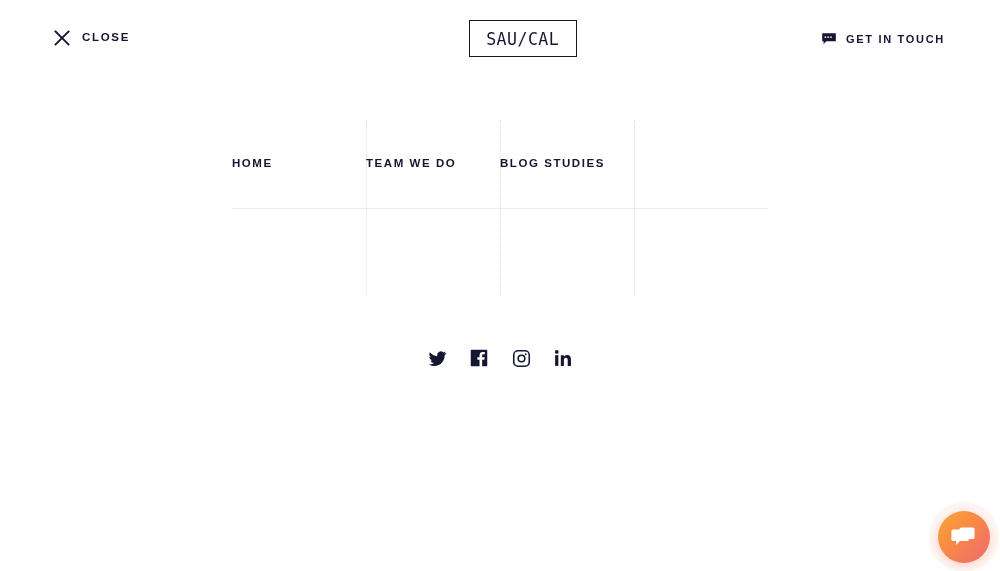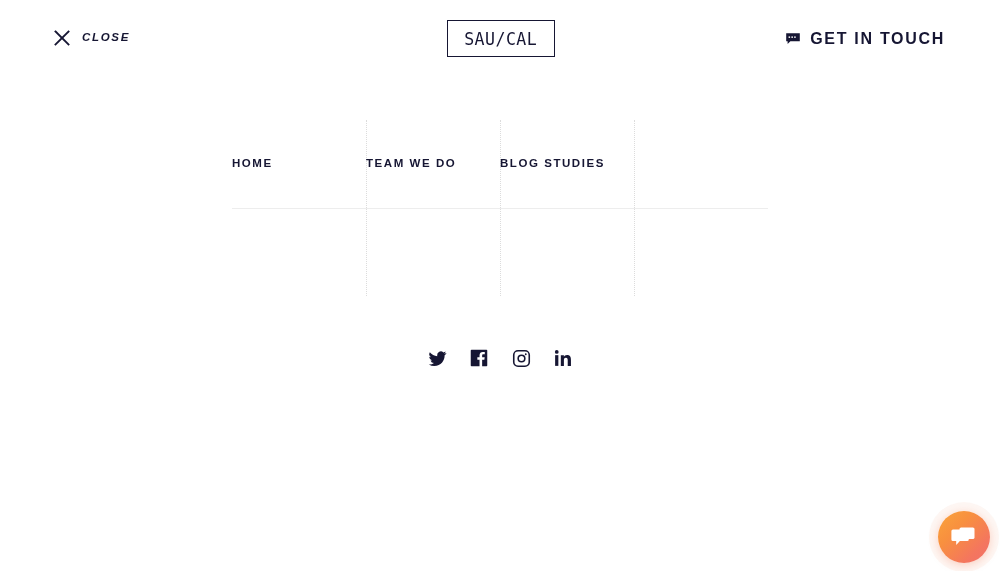--- a/index.html
+++ b/index.html
@@ -28,39 +28,38 @@
 
   .close-btn {
     position: absolute;
     left: 53px;
     top: 29px;
     display: flex;
     align-items: center;
     gap: 11px;
     cursor: pointer;
     user-select: none;
-    font-style: italic;
   }
   .close-icon {
     width: 18px;
     height: 18px;
     display: block;
     color: #161633;
   }
   .close-label {
     font-size: 11.5px;
     font-weight: bold;
     letter-spacing: 1.7px;
     color: #161633;
     line-height: 1;
   }
 
   .logo {
     position: absolute;
-    left: 447px;
+    left: 469px;
     top: 20px;
     width: 108px;
     height: 37px;
     border: 1.5px solid #161633;
     box-sizing: border-box;
     display: flex;
     align-items: center;
     justify-content: center;
     cursor: pointer;
   }
@@ -83,21 +82,21 @@
     cursor: pointer;
     user-select: none;
   }
   .chat-small-icon {
     width: 16px;
     height: 16px;
     display: block;
     color: #161633;
   }
   .git-label {
-    font-size: 16px;
+    font-size: 11px;
     font-weight: bold;
     letter-spacing: 1.7px;
     color: #161633;
     line-height: 1;
   }
 
   
   .nav-wrap {
     position: absolute;
     left: 232px;

